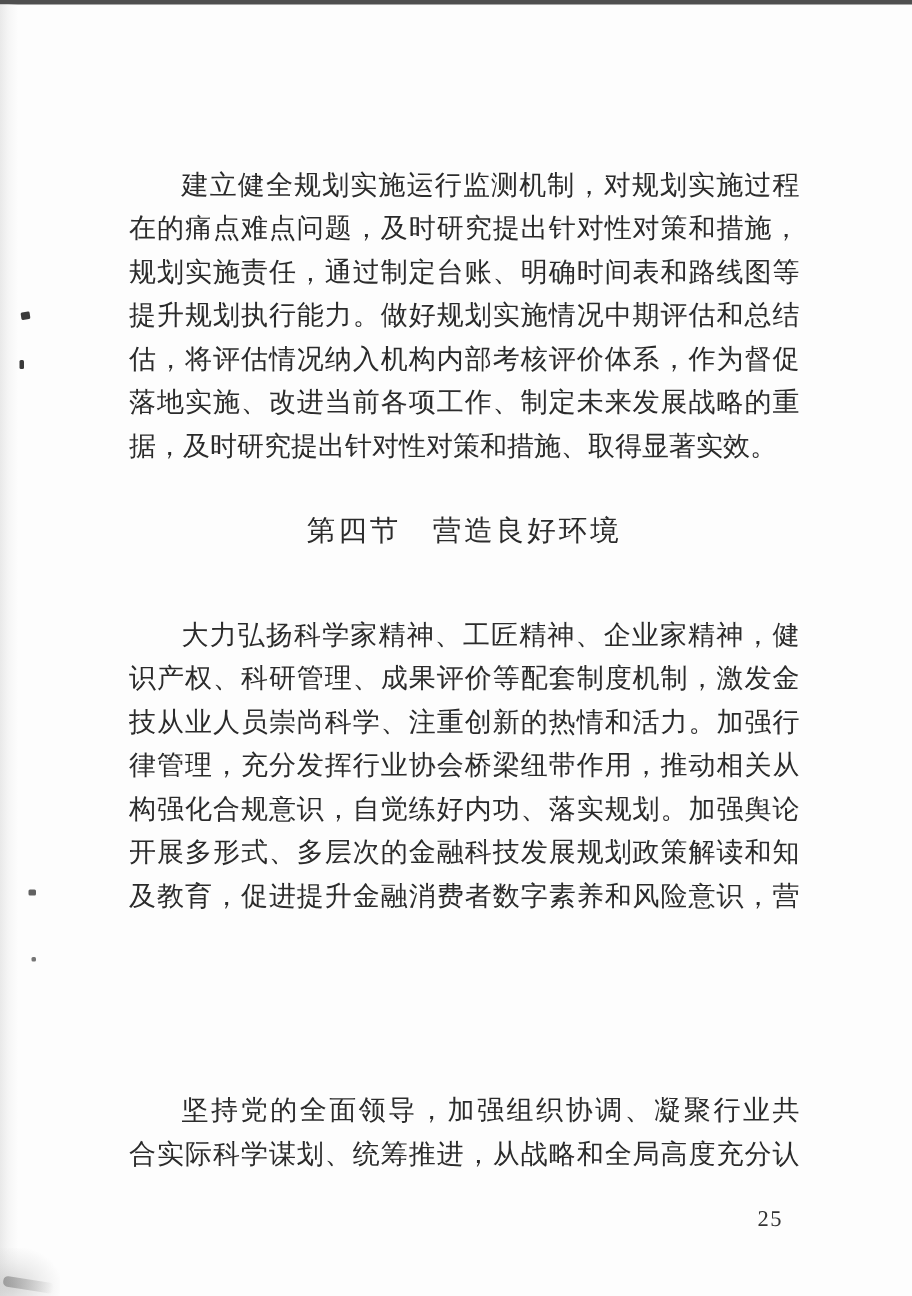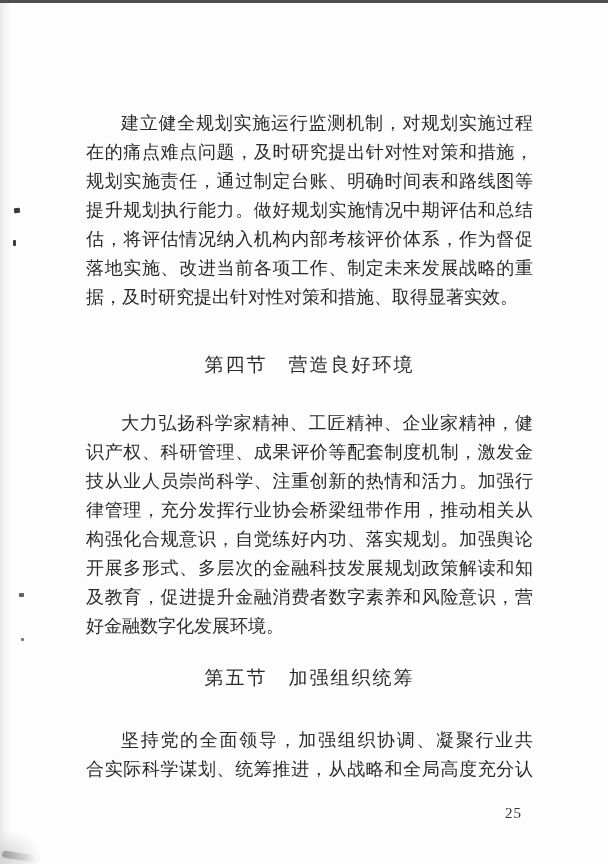--- a/index.html
+++ b/index.html
@@ -57,21 +57,21 @@
     .p2 { top: 409px; }
     .p3 { top: 726px; }
     .sec-heading {
       position: absolute; left: 86px; width: 447px;
       text-align: center;
       font-size: 19px;
       letter-spacing: 2px;
       color: #2b2b2b;
       height: 28px; line-height: 28px;
     }
-    .h1pos { top: 351px; }
+    .h1pos { top: 341px; }
     .h2pos { top: 664px; }
     .page-number {
       position: absolute; left: 505px; top: 805px;
       font-size: 15px; color: #333333;
       letter-spacing: 1px;
     }
   </style>
 </head>
 <body>
 
@@ -99,24 +99,22 @@
   <div class="sec-heading h1pos">第四节　营造良好环境</div>
 
   <div class="para p2">
     <div class="bline first">大力弘扬科学家精神、工匠精神、企业家精神，健全知</div>
     <div class="bline">识产权、科研管理、成果评价等配套制度机制，激发金融科</div>
     <div class="bline">技从业人员崇尚科学、注重创新的热情和活力。加强行业自</div>
     <div class="bline">律管理，充分发挥行业协会桥梁纽带作用，推动相关从业机</div>
     <div class="bline">构强化合规意识，自觉练好内功、落实规划。加强舆论宣传，</div>
     <div class="bline">开展多形式、多层次的金融科技发展规划政策解读和知识普</div>
     <div class="bline">及教育，促进提升金融消费者数字素养和风险意识，营造良</div>
-    <div class="bline last">好金融数字化发展环境。</div>
   </div>
 
-  <div class="sec-heading h2pos">第五节　加强组织统筹</div>
 
   <div class="para p3">
     <div class="bline first">坚持党的全面领导，加强组织协调、凝聚行业共识，结</div>
     <div class="bline">合实际科学谋划、统筹推进，从战略和全局高度充分认识“稳</div>
   </div>
 
   <div class="page-number">25</div>
 
 </div>
 

